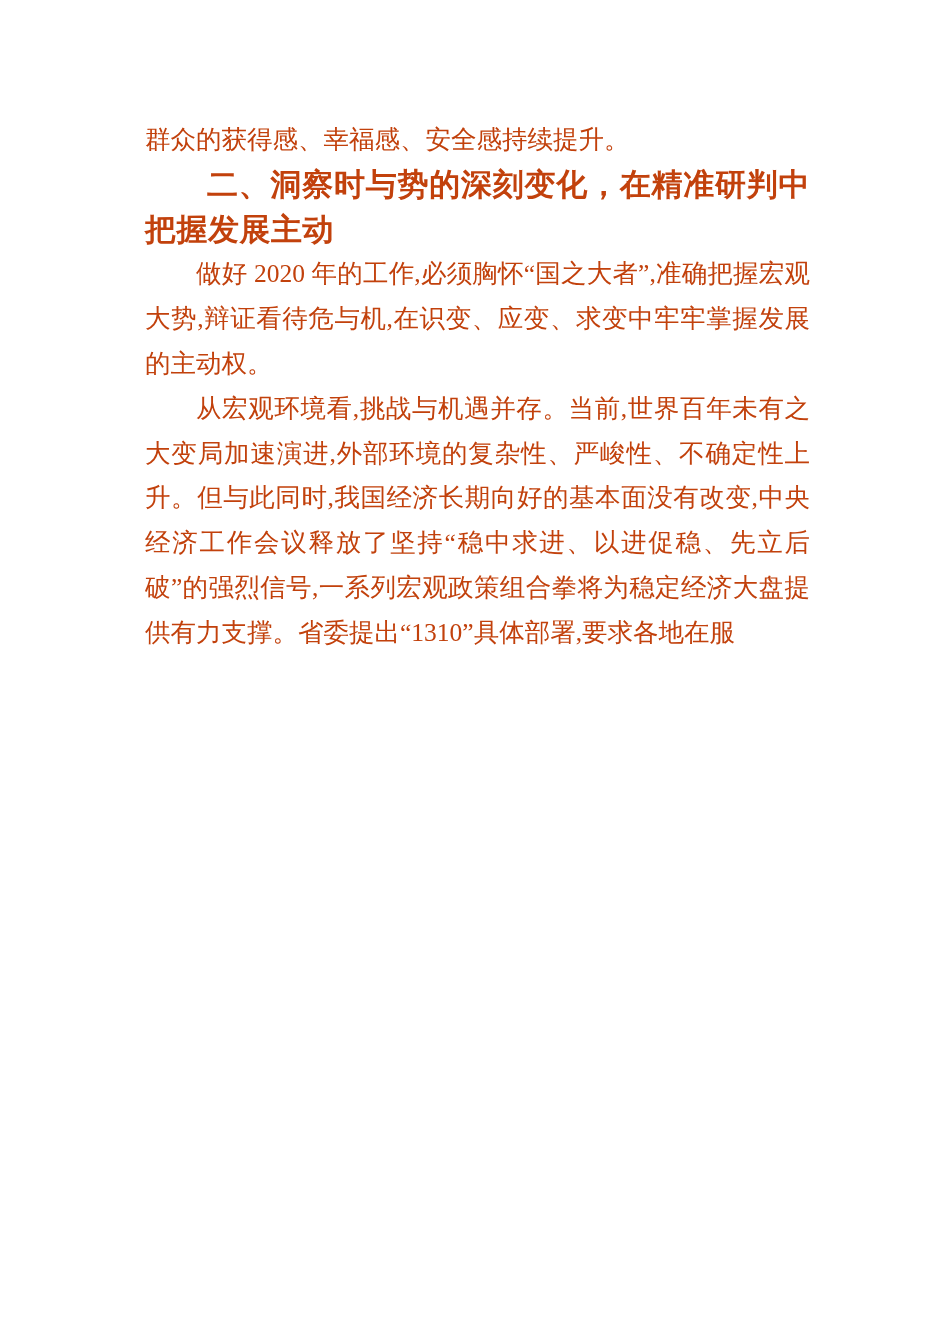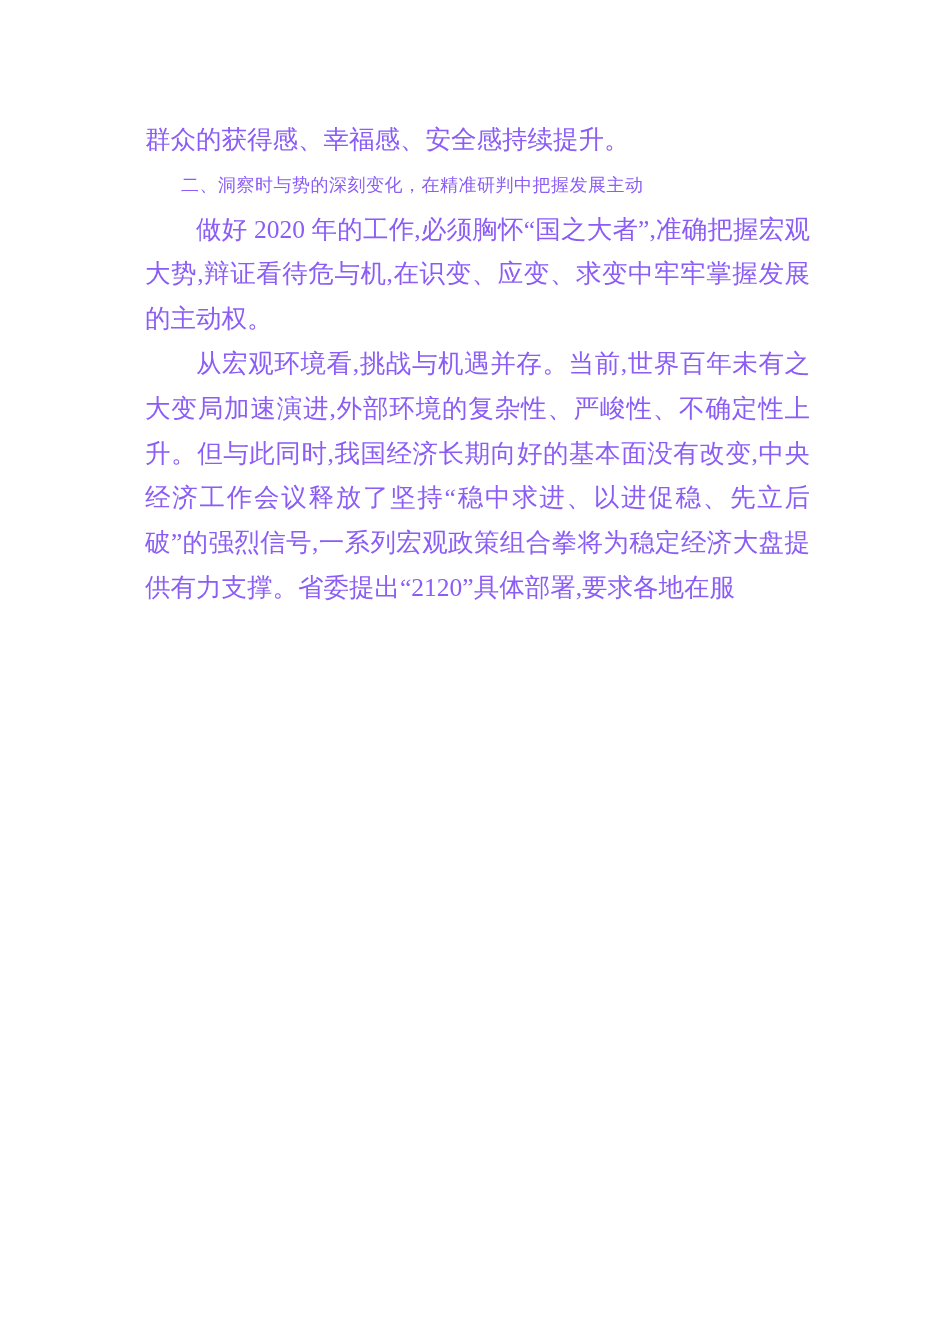--- a/index.html
+++ b/index.html
@@ -12,48 +12,48 @@
     width: 950px;
     height: 1344px;
     background: #ffffff;
     overflow: hidden;
   }
   .text-block {
     position: absolute;
     left: 145px;
     top: 118px;
     width: 665px;
-    color: #8b5cf6;
+    color: #c2410c;
     font-family: "Liberation Serif", "DejaVu Serif", serif;
     font-size: 25.5px;
     line-height: 44.8px;
     text-align: justify;
     text-justify: inter-character;
   }
   .text-block p,
   .text-block h2 {
     margin: 0;
     padding: 0;
     text-indent: 2em;
     font-weight: normal;
     word-break: break-all;
   }
   .text-block p.no-indent {
     text-indent: 0;
   }
   .text-block h2.section-heading {
     font-family: "Liberation Sans", "DejaVu Sans", sans-serif;
-    font-weight: 400;
-    font-size: 18px;
+    font-weight: 700;
+    font-size: 31px;
     letter-spacing: 0.5px;
   }
 </style>
 </head>
 <body>
 
 <div class="page">
   <div class="text-block">
     <p class="no-indent">群众的获得感、幸福感、安全感持续提升。</p>
     <h2 class="section-heading">二、洞察时与势的深刻变化，在精准研判中把握发展主动</h2>
     <p>做好 2020 年的工作,必须胸怀“国之大者”,准确把握宏观大势,辩证看待危与机,在识变、应变、求变中牢牢掌握发展的主动权。</p>
-    <p>从宏观环境看,挑战与机遇并存。当前,世界百年未有之大变局加速演进,外部环境的复杂性、严峻性、不确定性上升。但与此同时,我国经济长期向好的基本面没有改变,中央经济工作会议释放了坚持“稳中求进、以进促稳、先立后破”的强烈信号,一系列宏观政策组合拳将为稳定经济大盘提供有力支撑。省委提出“2120”具体部署,要求各地在服</p>
+    <p>从宏观环境看,挑战与机遇并存。当前,世界百年未有之大变局加速演进,外部环境的复杂性、严峻性、不确定性上升。但与此同时,我国经济长期向好的基本面没有改变,中央经济工作会议释放了坚持“稳中求进、以进促稳、先立后破”的强烈信号,一系列宏观政策组合拳将为稳定经济大盘提供有力支撑。省委提出“1310”具体部署,要求各地在服</p>
   </div>
 </div>
 
 </body></html>

